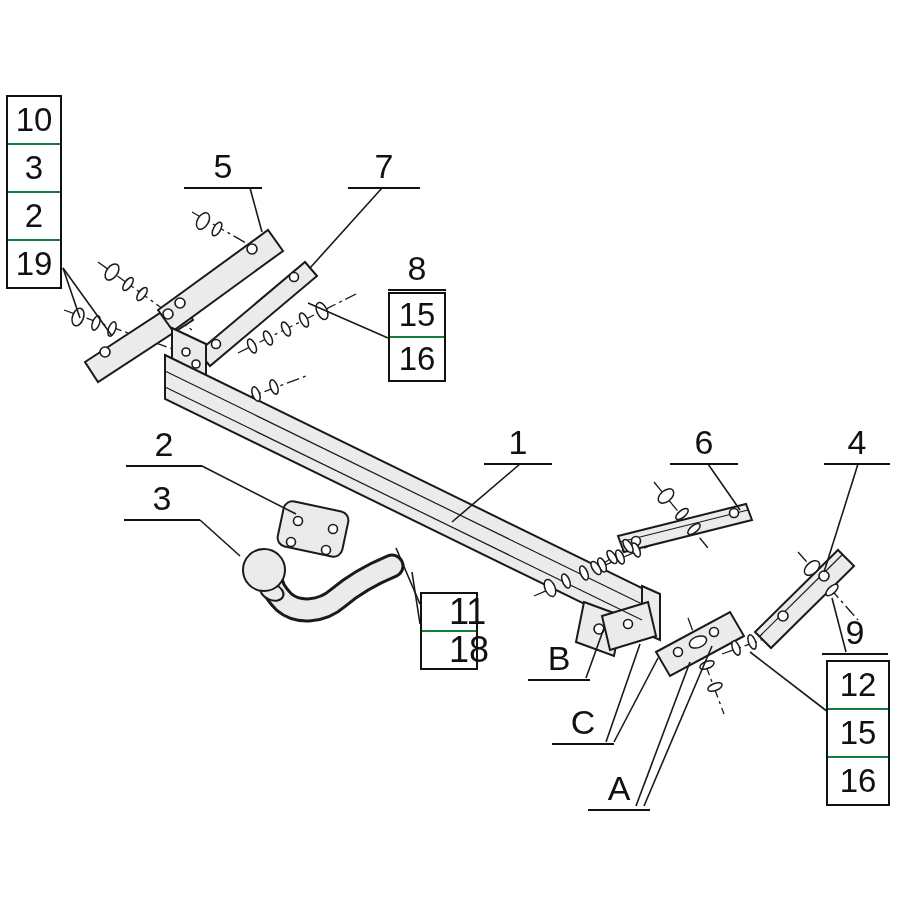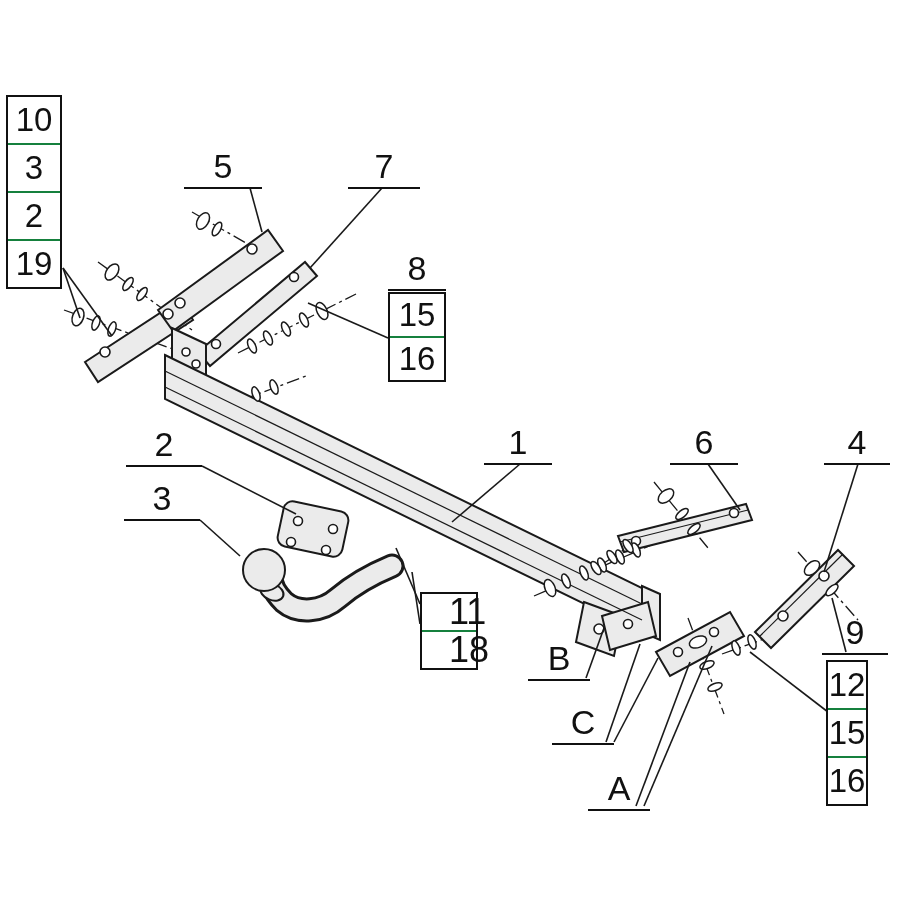--- a/index.html
+++ b/index.html
@@ -192,19 +192,19 @@
   <div class="stack small" style="left:420px; top:592px; width:58px;">
     <div class="cell">11</div>
     <div class="cell">18</div>
   </div>
 
   <div class="lbl u" style="left:528px; top:638px; width:62px;">B</div>
   <div class="lbl u" style="left:552px; top:702px; width:62px;">C</div>
   <div class="lbl u" style="left:588px; top:768px; width:62px;">A</div>
 
   <div class="lbl u" style="left:822px; top:612px; width:66px;">9</div>
-  <div class="stack" style="left:826px; top:660px; width:42px;">
+  <div class="stack" style="left:826px; top:660px; width:64px;">
     <div class="cell">12</div>
     <div class="cell">15</div>
     <div class="cell">16</div>
   </div>
 
 </div>
 
 </body></html>

